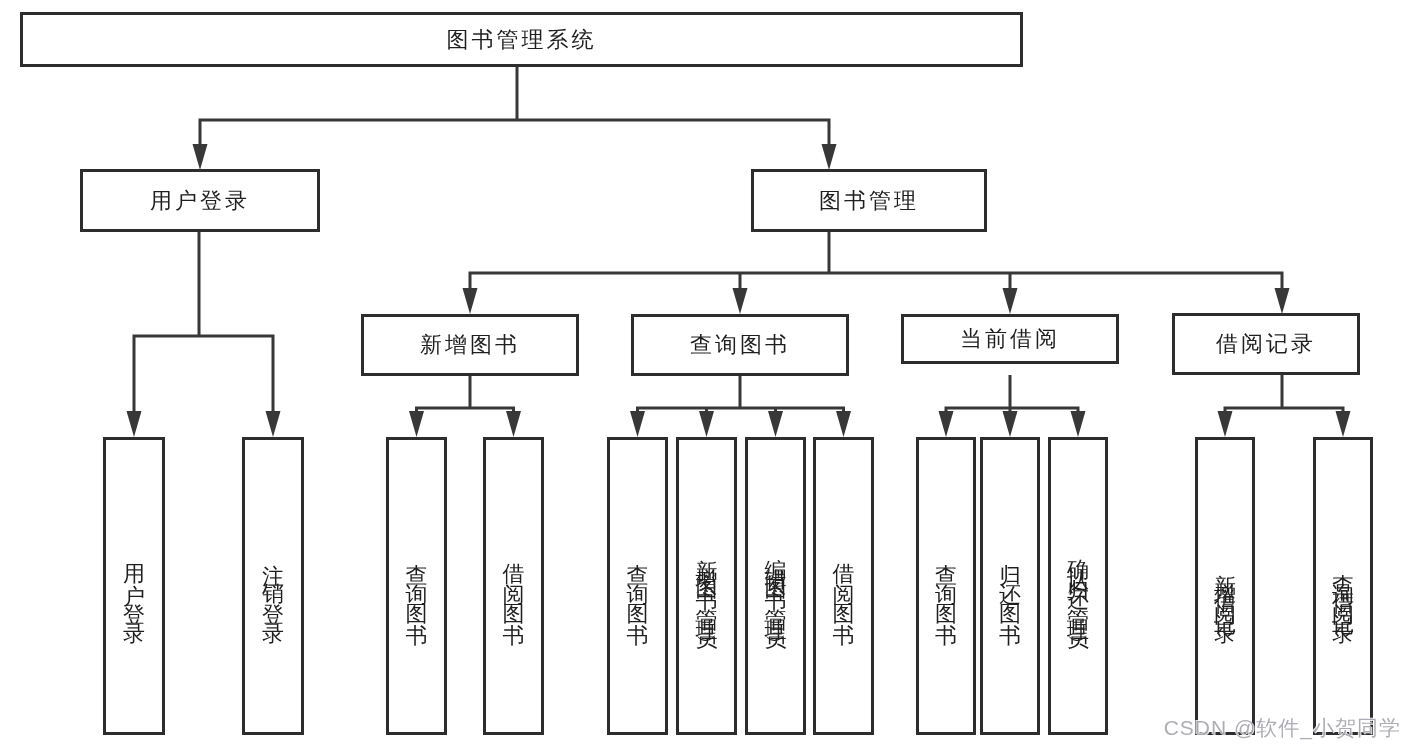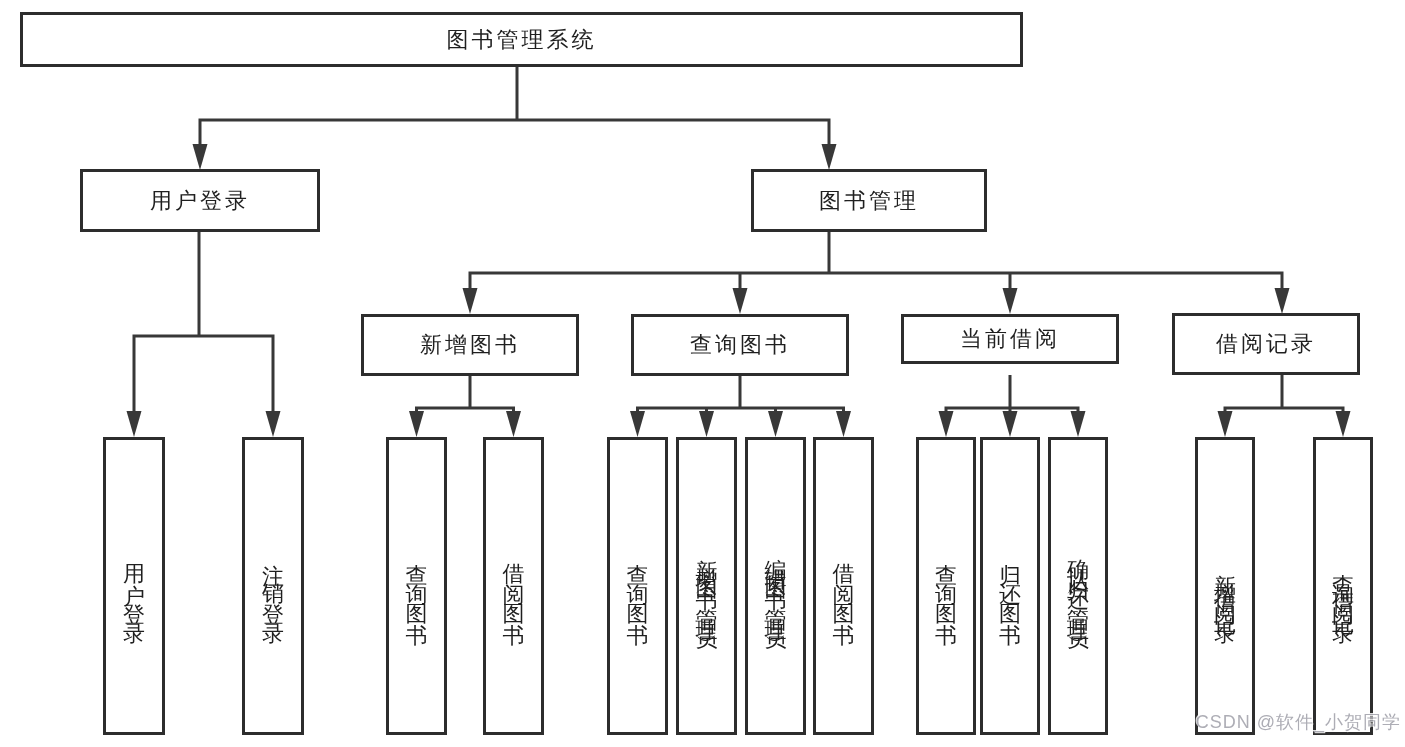--- a/index.html
+++ b/index.html
@@ -37,22 +37,22 @@
     writing-mode: vertical-rl;
     text-orientation: mixed;
     letter-spacing: 10px;
     line-height: 1;
     font-size: 22px;
   }
   .sp-lg { letter-spacing: 20px; }
   .watermark {
     position: absolute;
     right: 4px;
-    bottom: 13px;
-    font-size: 18px;
+    bottom: 5px;
+    font-size: 21px;
     letter-spacing: 1px;
     color: rgba(169, 169, 177, 0.95);
     text-shadow: 1px 1px 0 rgba(255,255,255,0.85), -1px -1px 0 rgba(255,255,255,0.85);
     z-index: 3;
     white-space: nowrap;
   }
 </style>
 </head>
 <body>
 

